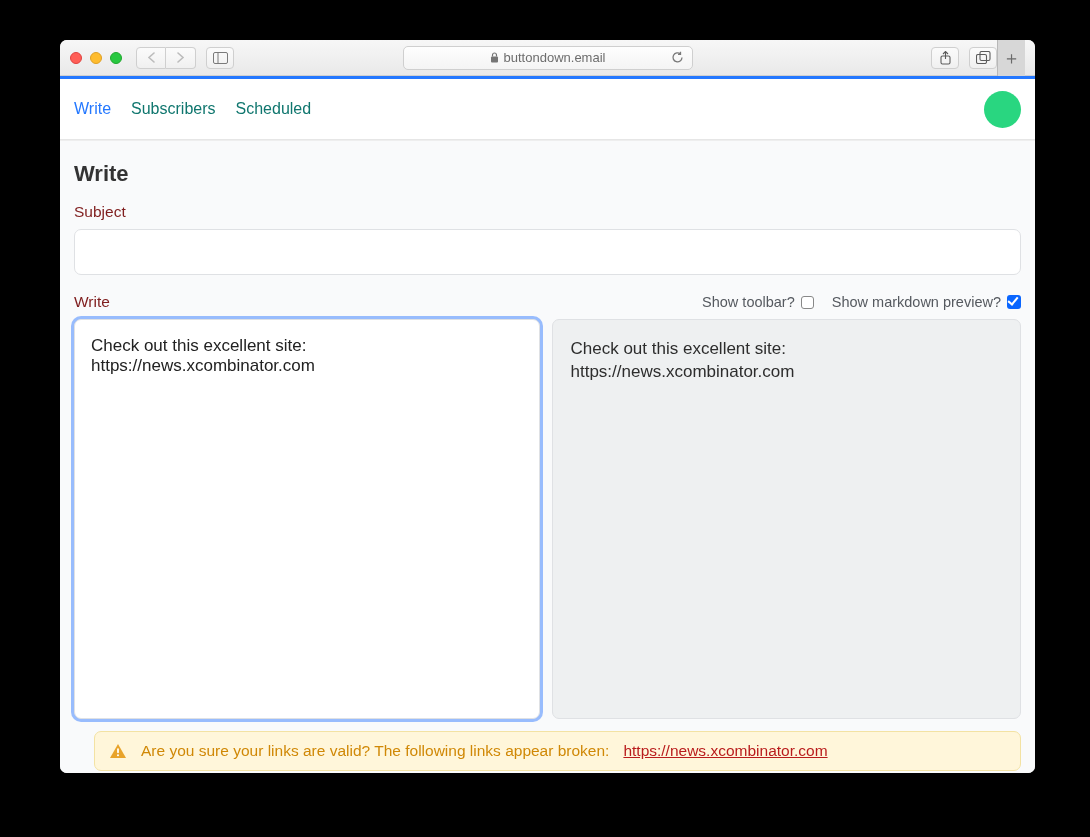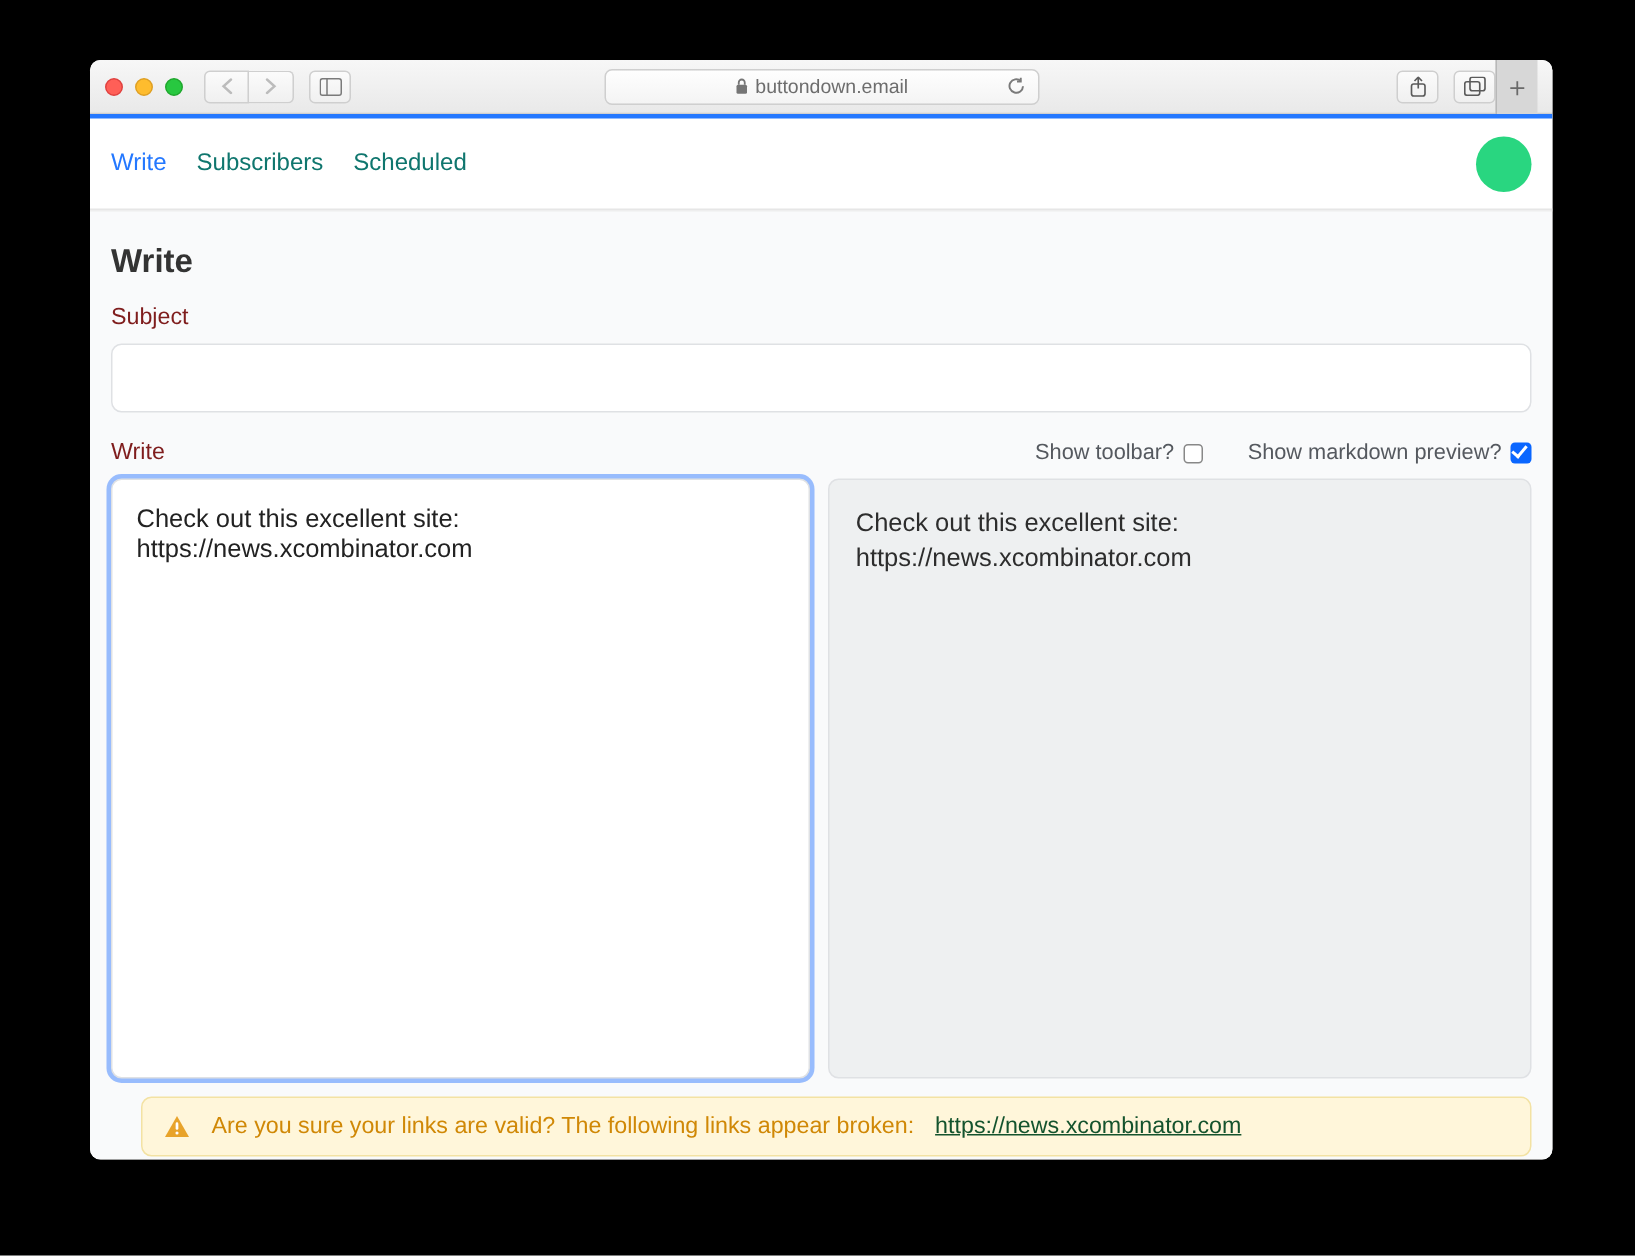--- a/index.html
+++ b/index.html
@@ -64,41 +64,41 @@
     .pill-btn {
       border:1.5px solid #2478ff; color:#2478ff; background:#fff; font-size:15px;
       padding:3px 11px; border-radius:5px; cursor:pointer;
     }
     .label { font-size:15.5px; color:#7f1d1d; margin-bottom:8px; display:block; }
     .subject-input {
       width:100%; height:46px; background:#fff; border:1px solid #dfe1e4; border-radius:7px; margin-bottom:18px;
       padding:0 12px; font-size:16px; outline:none;
     }
     .body-header { display:flex; align-items:center; margin-bottom:8px; }
-    .body-opts { margin-left:auto; display:flex; align-items:flex-end; gap:30px; font-size:14.5px; color:#55595f; }
+    .body-opts { margin-left:auto; display:flex; align-items:flex-end; gap:18px; font-size:14.5px; color:#55595f; }
     .body-opt { display:flex; align-items:center; gap:6px; }
     .ck-off { appearance:none; width:13px; height:13px; border:1px solid #888; border-radius:3px; background:#fff; }
     .ck-on { appearance:none; width:14px; height:14px; border-radius:3px; background:#0a66ff; position:relative; }
     .ck-on::after { content:""; position:absolute; left:3px; top:0px; width:4px; height:8px; border:solid #fff; border-width:0 2px 2px 0; transform:rotate(40deg); }
     .body-cols { display:flex; gap:12px; }
     .editor {
       flex:1; height:400px; background:#fff; border:1px solid #dfe1e4; border-radius:7px;
       padding:16px; font-size:17px; color:#222; resize:none;
       outline:none; box-shadow:0 0 0 3px rgba(72,137,255,0.55);
       font-family:inherit;
     }
     .preview {
       flex:1; height:400px; background:#eef0f1; border:1px solid #dfe1e4; border-radius:7px;
       padding:18px; font-size:17px; color:#2d2d2d; line-height:1.35;
     }
     .warning {
       margin-top:12px; background:#fff6da; border:1px solid #f3e2a3; border-radius:7px;
       padding:10px 14px; display:flex; align-items:center; gap:14px; color:#d08806; font-size:15.5px;margin-left:20px;
     }
-    .warning a { color:#14532d; text-decoration:underline;text-align:center; }
+    .warning a { color:#b91c1c; text-decoration:underline;text-align:center; }
     .tri { color:#e29d0f; }
     svg { display:block; }
   </style>
 </head>
 <body>
 
 <div class="window">
 
   <div class="titlebar">
     <div class="traffic">

